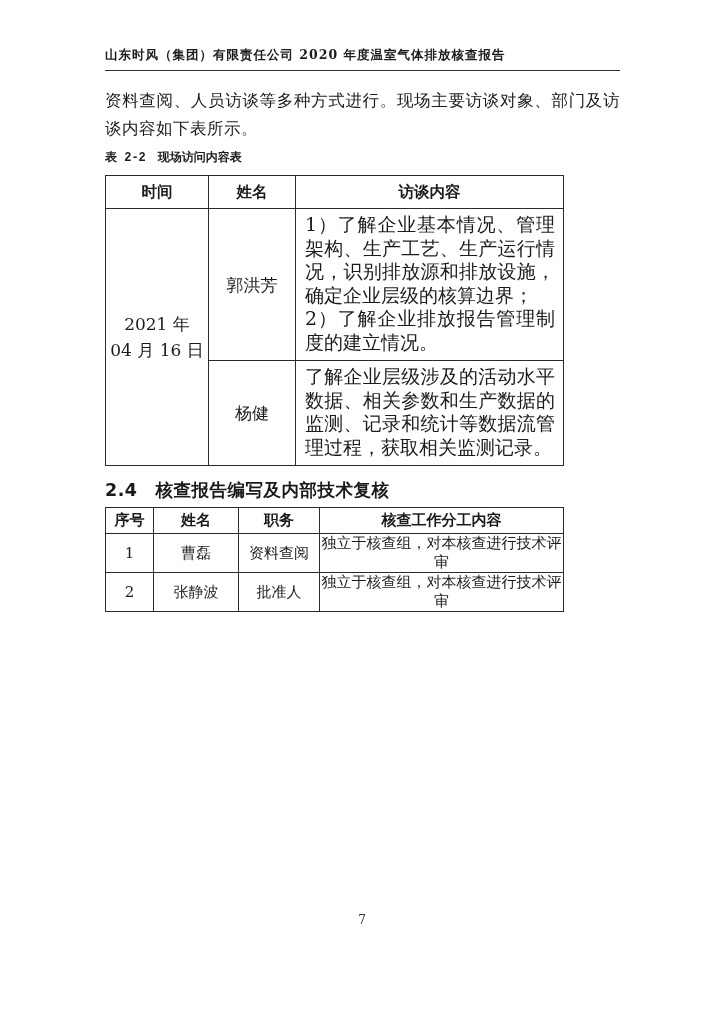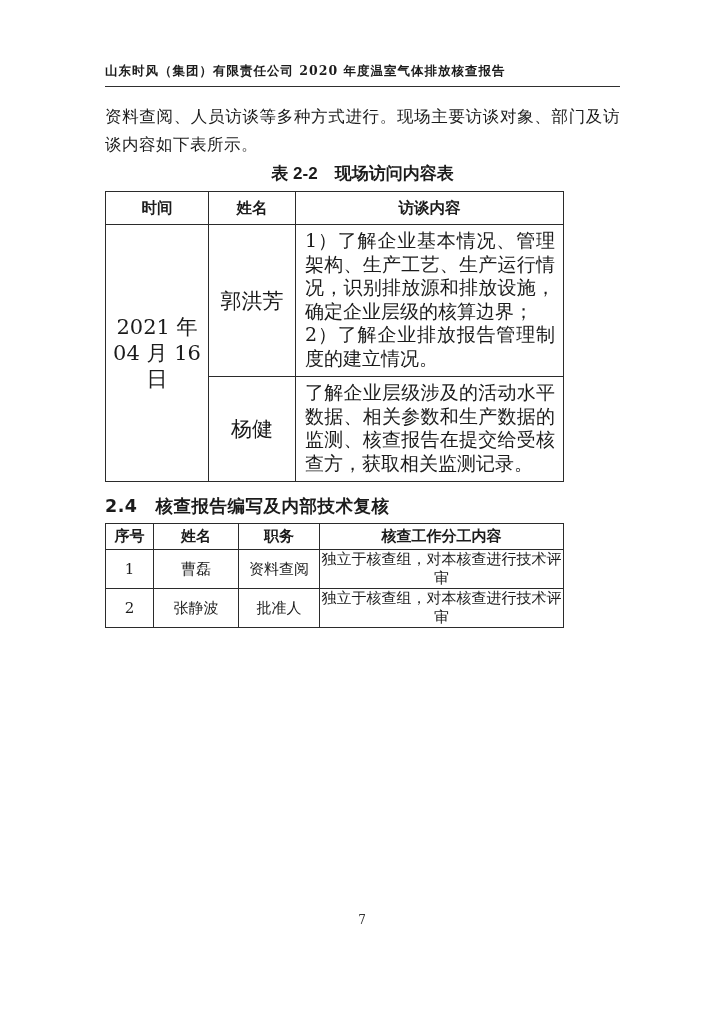--- a/index.html
+++ b/index.html
@@ -9,21 +9,21 @@
     width: 724px;
     height: 1024px;
     background: #ffffff;
     font-family: "DejaVu Serif", "Liberation Serif", serif;
     color: #1b1b1b;
     overflow: hidden;
   }
   .content {
     position: absolute;
     left: 105px;
-    top: 16px;
+    top: 0;
     width: 515px;
   }
   .doc-header {
     margin-top: 46px;
     padding-bottom: 7px;
     border-bottom: 1.5px solid #2f2f2f;
   }
   .doc-header-title {
     font-size: 12.5px;
     font-weight: bold;
@@ -34,24 +34,23 @@
   .para {
     margin: 0;
     font-size: 16.5px;
     line-height: 28px;
     text-align: justify;
     letter-spacing: 0.5px;
   }
   .para-intro { margin-top: 16px; }
   .para-review { margin-top: 10px; line-height: 38px; text-indent: 2em; }
   .table-caption {
-    text-align: center;
-    font-weight: bold;
-    font-size: 17px;
-    font-family: Liberation Sans, sans-serif;
+    font-weight: bold;
+    font-size: 12px;
+    font-family: Liberation Mono, monospace;
     line-height: 22px;
   }
   .caption-2-2 { margin-top: 4px; }
   .caption-2-3 { margin-top: 13px; }
   table.doc-table {
     border-collapse: collapse;
     width: 459px;
     table-layout: fixed;
   }
   table.doc-table th, table.doc-table td {
@@ -63,21 +62,21 @@
     height: 33px;
     font-size: 15.5px;
     font-family: "DejaVu Sans", "Liberation Sans", sans-serif;
     font-weight: bold;
     text-align: center;
     vertical-align: middle;
   }
   .cell-center {
     text-align: center;
     vertical-align: middle;
-    font-size: 21px;
+    font-size: 17px;
     line-height: 26px;
   }
   .content-cell {
     padding: 4px 8px 6px 9px !important;
     font-size: 19px;
     line-height: 23.5px;
     text-align: justify;
     vertical-align: middle;
   }
   .section-heading {
@@ -146,21 +145,21 @@
             <div>04 月 16 日</div>
           </td>
           <td class="cell-center">郭洪芳</td>
           <td class="content-cell">
             <div>1）了解企业基本情况、管理架构、生产工艺、生产运行情况，识别排放源和排放设施，确定企业层级的核算边界；</div>
             <div>2）了解企业排放报告管理制度的建立情况。</div>
           </td>
         </tr>
         <tr>
           <td class="cell-center">杨健</td>
-          <td class="content-cell">了解企业层级涉及的活动水平数据、相关参数和生产数据的监测、核查报告在提交给受核查方，获取相关监测记录。</td>
+          <td class="content-cell">了解企业层级涉及的活动水平数据、相关参数和生产数据的监测、记录和统计等数据流管理过程，获取相关监测记录。</td>
         </tr>
       </tbody>
     </table>
 
     <h2 class="section-heading">2.4　核查报告编写及内部技术复核</h2>
 
 
 
     <table class="doc-table review-table">
       <colgroup>

